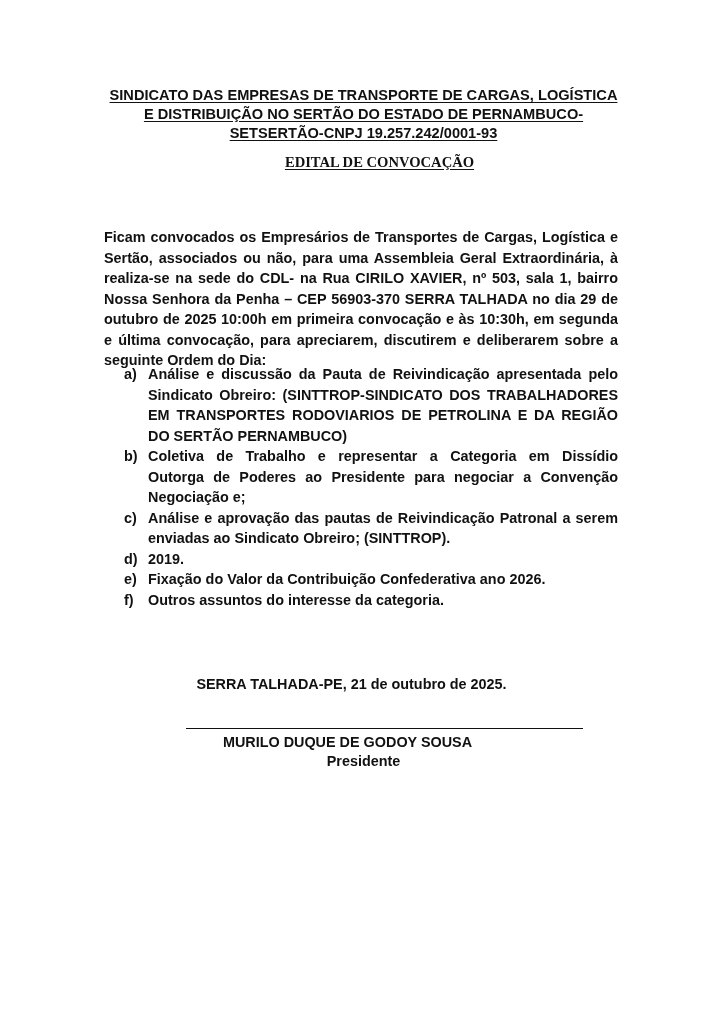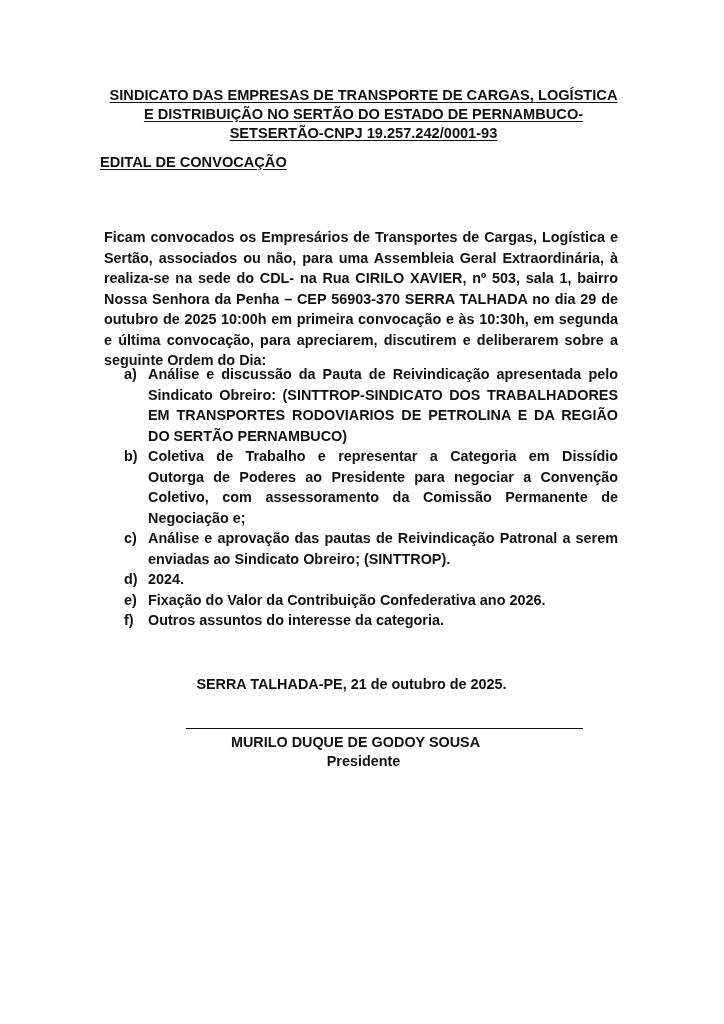--- a/index.html
+++ b/index.html
@@ -29,28 +29,29 @@
       top: 86px;
       text-align: center;
       font-size: 14.6px;
       line-height: 19px;
       text-decoration: underline;
       text-underline-offset: 2px;
     }
     .heading span { display: block; }
     .edital {
       position: absolute;
-      left: 100px;
+      left: 116px;
       width: 527px;
       top: 153px;
-      text-align: left;
+      text-align: center;
       font-size: 14.6px;
       line-height: 19px;
       text-decoration: underline;
       text-underline-offset: 2px;
+      font-family: Liberation Serif, serif;
     }
     .body-para {
       position: absolute;
       left: 104px;
       width: 514px;
       top: 219px;
       font-size: 14.4px;
       line-height: 20.5px;
       text-align: justify;
       margin-top: 8px;
@@ -105,21 +106,21 @@
     .sig-rule {
       position: absolute;
       left: 186px;
       width: 397px;
       top: 728px;
       height: 0;
       border-top: 1.5px solid #111111;
     }
     .signer {
       position: absolute;
-      left: 92px;
+      left: 84px;
       width: 527px;
       top: 733px;
       text-align: center;
       font-size: 14.4px;
       line-height: 19px;
     }
     .signer-role {
       position: absolute;
       left: 100px;
       width: 527px;
@@ -157,31 +158,30 @@
       <span class="marker">a)</span>
       <span class="line">Análise e discussão da Pauta de Reivindicação apresentada pelo</span>
       <span class="line">Sindicato Obreiro: (SINTTROP-SINDICATO DOS TRABALHADORES</span>
       <span class="line">EM TRANSPORTES RODOVIARIOS DE PETROLINA E DA REGIÃO</span>
       <span class="line last">DO SERTÃO PERNAMBUCO)</span>
     </li>
     <li>
       <span class="marker">b)</span>
       <span class="line">Coletiva de Trabalho e representar a Categoria em Dissídio</span>
       <span class="line">Outorga de Poderes ao Presidente para negociar a Convenção</span>
-      <span class="line">Coletivo, com assessoramento da Comissão Permanente de</span>
       <span class="line last">Negociação e;</span>
     </li>
     <li>
       <span class="marker">c)</span>
       <span class="line">Análise e aprovação das pautas de Reivindicação Patronal a serem</span>
       <span class="line last">enviadas ao Sindicato Obreiro; (SINTTROP).</span>
     </li>
     <li>
       <span class="marker">d)</span>
-      <span class="line last">2024.</span>
+      <span class="line last">2019.</span>
     </li>
     <li>
       <span class="marker">e)</span>
       <span class="line last">Fixação do Valor da Contribuição Confederativa ano 2026.</span>
     </li>
     <li>
       <span class="marker">f)</span>
       <span class="line last">Outros assuntos do interesse da categoria.</span>
     </li>
   </ul>

